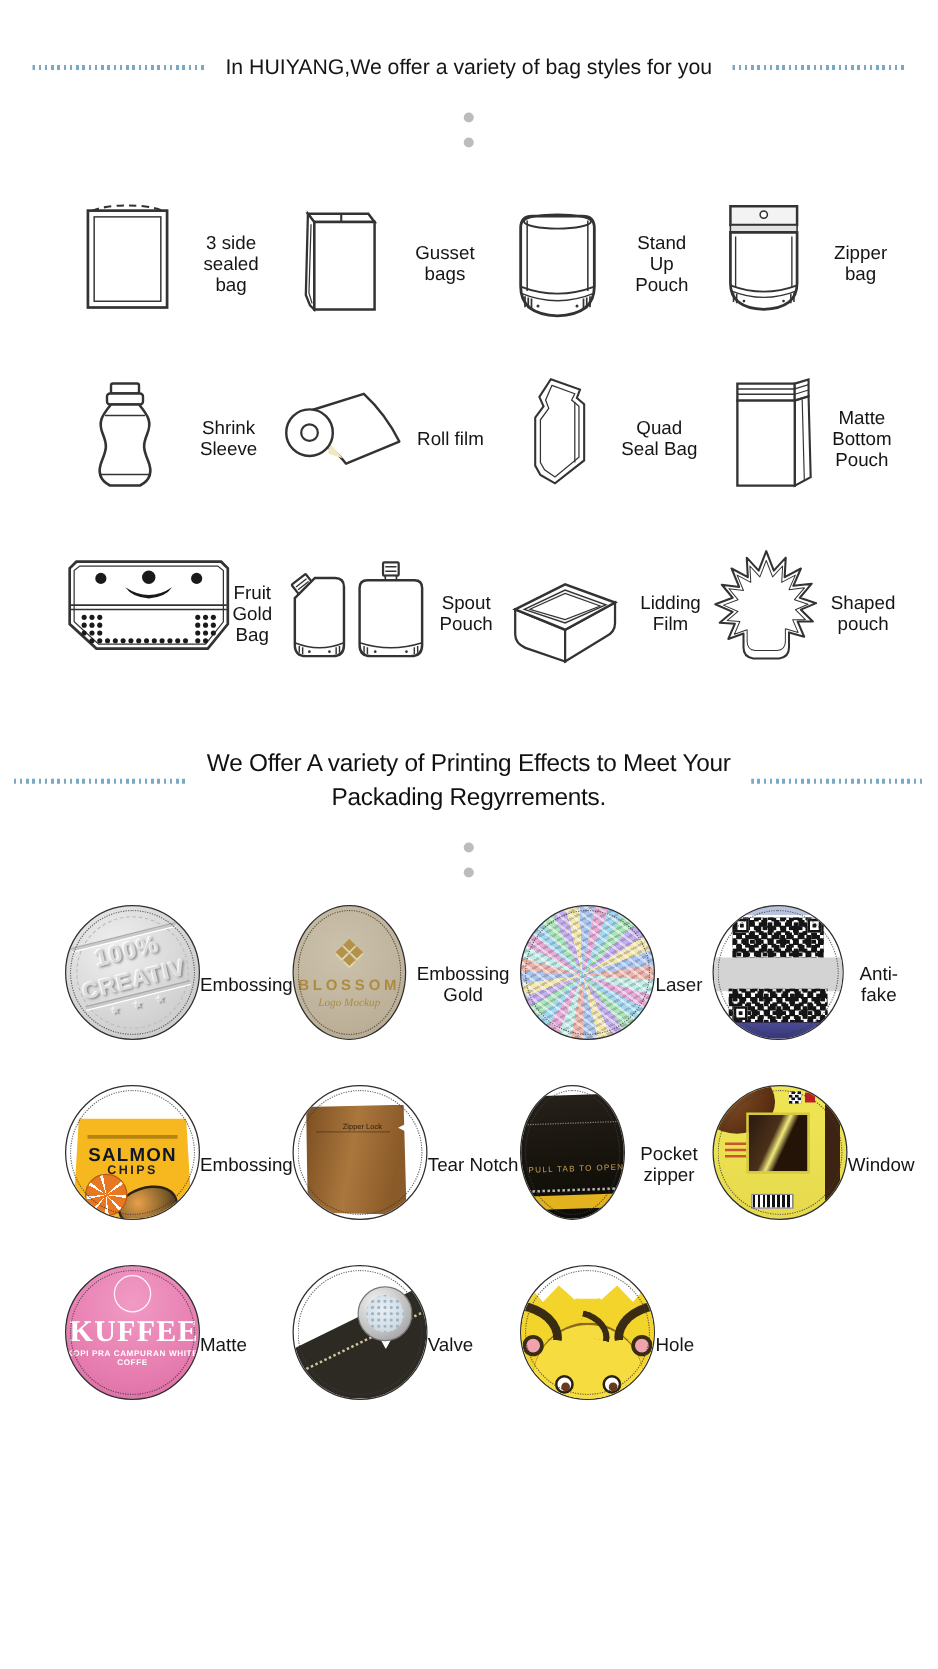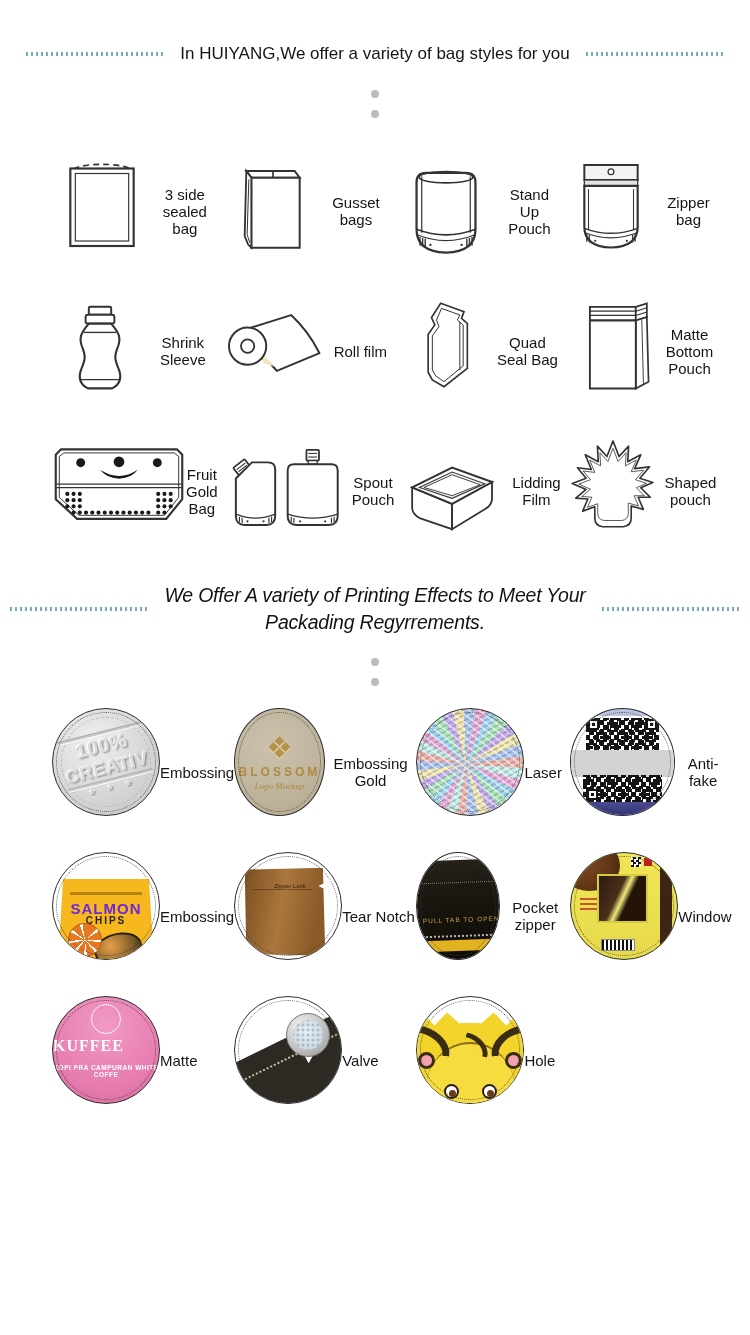--- a/index.html
+++ b/index.html
@@ -5,21 +5,21 @@
   * { margin:0; padding:0; box-sizing:border-box; }
   html,body { background:#ffffff; }
   body { width:750px; margin:0 auto; font-family:"Liberation Sans", sans-serif; color:#1a1a1a; padding-top:44px; padding-bottom:24px; }
 
   
   .sec-head { display:flex; align-items:center; justify-content:center; gap:16px; }
   .dotline { width:138px; height:4px; flex:0 0 auto;
              background:repeating-linear-gradient(90deg,#79a9c4 0 2px,transparent 2px 5px); }
   .sec-title { font-size:17px; font-weight:400; color:#151515; white-space:nowrap; }
   .sec-title2 { text-align:center; font-size:19.5px; line-height:27px; letter-spacing:-0.2px; color:#111; max-width:440px; }
-  .head2 { margin-top:40px;font-style:italic; }
+  .head2 { margin-top:56px; }
 
   
   .dots { display:flex; flex-direction:column; align-items:center; gap:12px; margin:26px 0 30px; }
   .dots.tight { margin:22px 0 22px; }
   .dots i { width:8px; height:8px; border-radius:50%; background:#bcbcbc; }
 
   
   .grid { display:grid; grid-template-columns:repeat(4,1fr); padding:0 52px; row-gap:26px; }
   .grid.fx-grid { row-gap:36px; }
   .cell { display:flex; flex-direction:row; align-items:center; }
@@ -71,21 +71,21 @@
   .qr-mark { position:absolute; width:11px; height:11px; border:2px solid #141414; background:#fff; }
   .qr-mark::after { content:""; position:absolute; inset:2px; background:#141414; }
   .af-gray { position:absolute; top:41px; left:0; right:0; height:27px; background:#d3d3d3; }
   .af-blue { position:absolute; bottom:0; left:0; right:0; height:13px; background:linear-gradient(#4a4b92,#35367c); }
 
   
   .sal-bag { position:absolute; left:5%; right:5%; top:17%; bottom:0; background:#f6b81e;
              clip-path:polygon(5% 9%, 95% 9%, 100% 100%, 0 100%); }
   .sal-zip { position:absolute; left:12%; right:12%; top:24%; height:3px; background:rgba(120,80,0,.5); }
   .sal-txt { position:absolute; left:0; right:0; top:33%; text-align:center; font-weight:800; font-size:15px;
-             letter-spacing:1px; color:#6d28d9; }
+             letter-spacing:1px; color:#0f172a; }
   .sal-txt2 { position:absolute; left:0; right:0; top:50%; text-align:center; font-weight:800; font-size:10px;
               letter-spacing:2px; color:#231f20; }
   .sal-ball { position:absolute; left:10%; bottom:2%; width:34px; height:34px; border-radius:50%;
               background:repeating-conic-gradient(from 15deg, #e87722 0 32deg, #ffffff 32deg 42deg); border:1px solid #b55a12; }
   .sal-fish { position:absolute; right:12%; bottom:-4%; width:48px; height:30px; border-radius:50% 60% 40% 50%;
               background:radial-gradient(circle at 35% 35%, #e8a04a, #7a5a28 70%, #3a2d1f); transform:rotate(-18deg);
               border:2px solid #2a2015; }
 
   
   .tear-bag { position:absolute; left:9%; right:15%; top:14%; bottom:3%;
@@ -120,22 +120,22 @@
   .win-red { position:absolute; top:5%; right:24%; width:8px; height:8px; background:#c02020; }
   .win-qr { position:absolute; top:4%; right:34%; width:10px; height:10px;
             background:conic-gradient(#111 25%, #fff 0 50%, #111 0 75%, #fff 0) 0 0/5px 5px; }
   .win-t1,.win-t2,.win-t3 { position:absolute; left:8%; width:16%; height:2px; background:rgba(190,50,40,.8); }
   .win-t1{top:42%;} .win-t2{top:47%;} .win-t3{top:52%;}
 
   
   .fx-matte { background:radial-gradient(circle at 50% 28%, #f19ac4, #e77eb1 60%, #d96a9e); }
   .mat-logo { position:absolute; top:7%; left:50%; transform:translateX(-50%); width:30px; height:30px;
               border:1.5px solid rgba(255,255,255,.9); border-radius:50%; }
-  .mat-kuffee { position:absolute; left:0; right:0; top:38%; text-align:left; font-family:"Liberation Serif", serif;
-                font-weight:bold; font-size:16px; letter-spacing:1px; color:#ffffff; }
+  .mat-kuffee { position:absolute; left:0; right:0; top:38%; text-align:right; font-family:"Liberation Serif", serif;
+                font-weight:bold; font-size:24px; letter-spacing:1px; color:#ffffff; }
   .mat-sub { position:absolute; left:0; right:0; top:63%; text-align:center; font-weight:bold; font-size:6.5px;
              letter-spacing:.5px; color:#ffffff; }
 
   
   .fx-uv { background:radial-gradient(circle at 50% 42%, #f8f3e2, #efe7cc 75%, #e9dfbe); }
   .uv-blob { position:absolute; top:-8%; left:28%; width:46%; height:26%; border-radius:50%;
              background:radial-gradient(#e09a4a, rgba(224,154,74,0) 70%); }
   .uv-bird { position:absolute; left:14%; top:30%; width:18px; height:14px; }
   .uv-txt { position:absolute; left:33%; top:33%; font-size:6.5px; color:#333; white-space:nowrap; }
   .uv-pill { position:absolute; right:6%; top:29%; width:24px; height:8px; border-radius:4px; background:#d8b445; }

